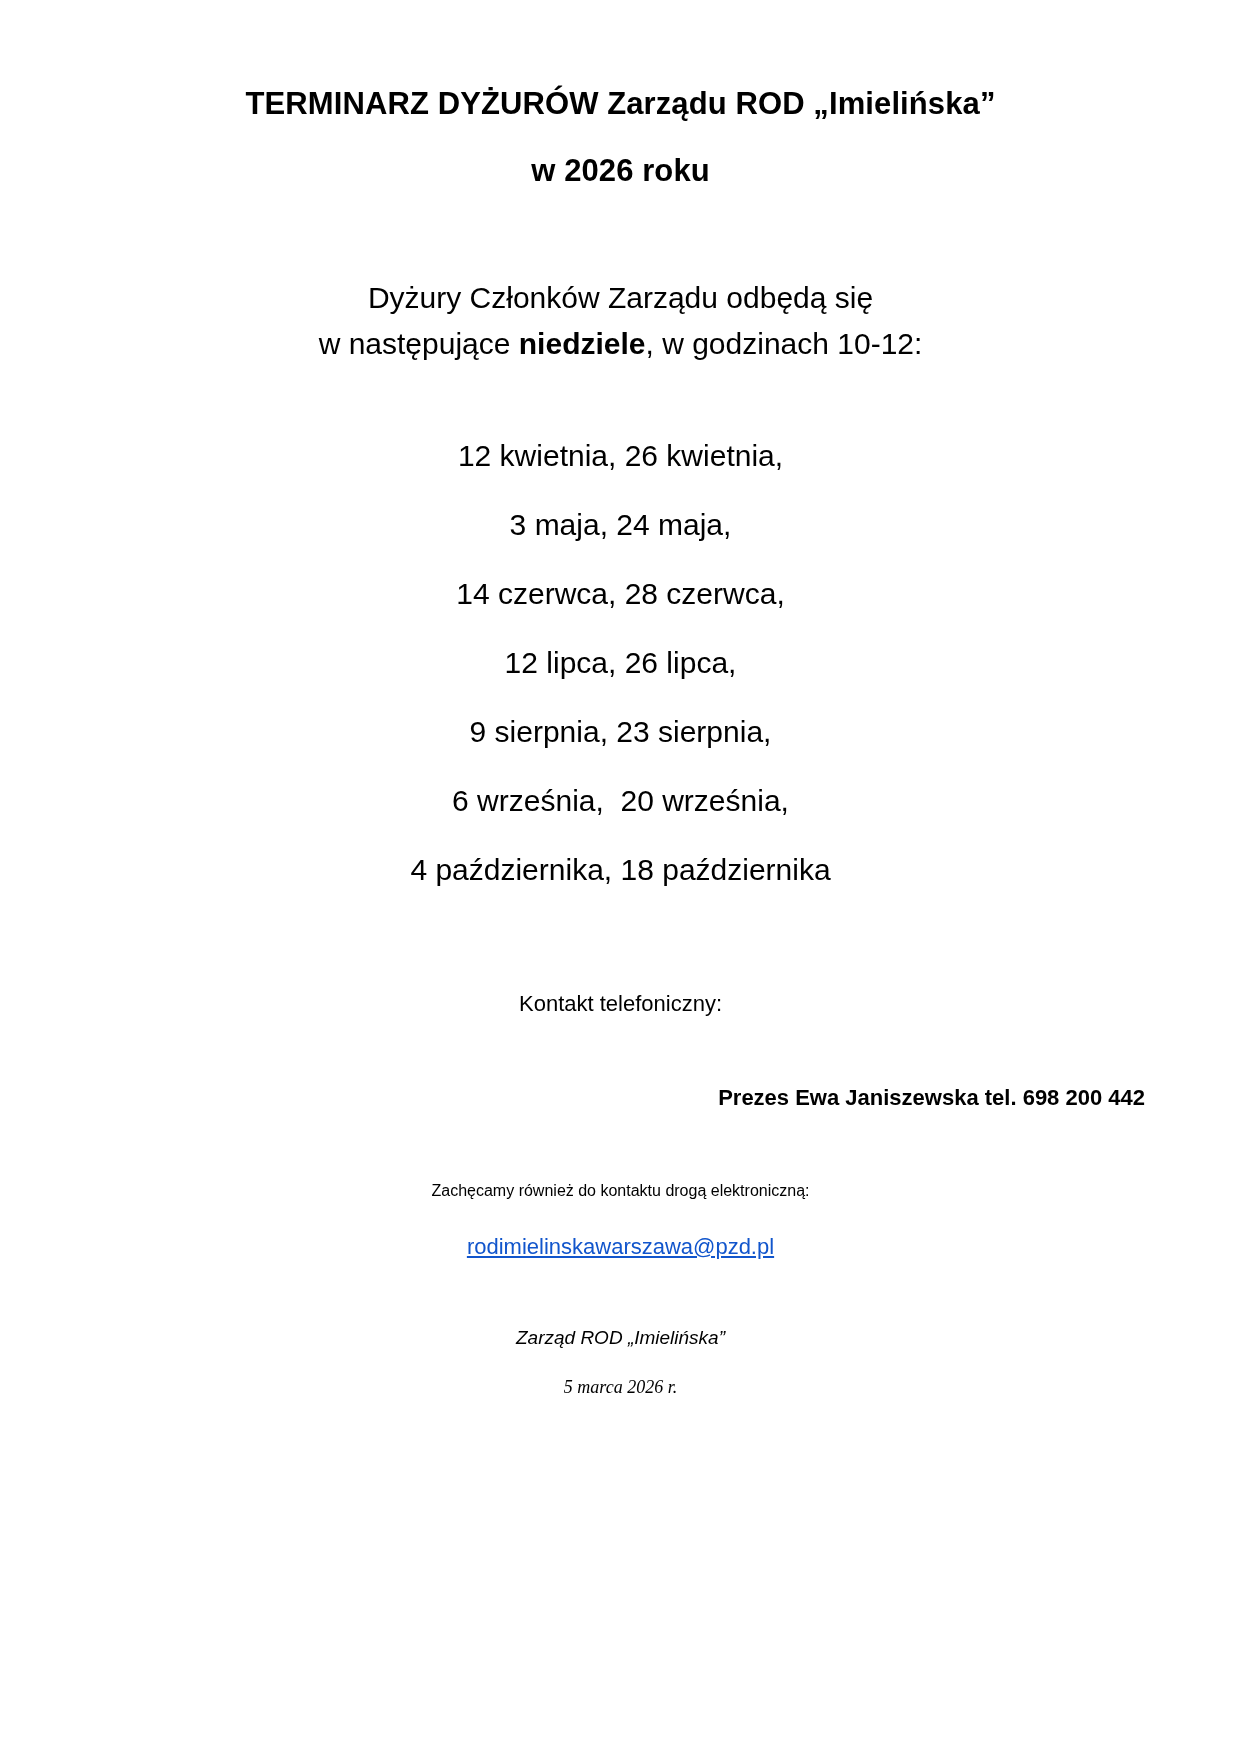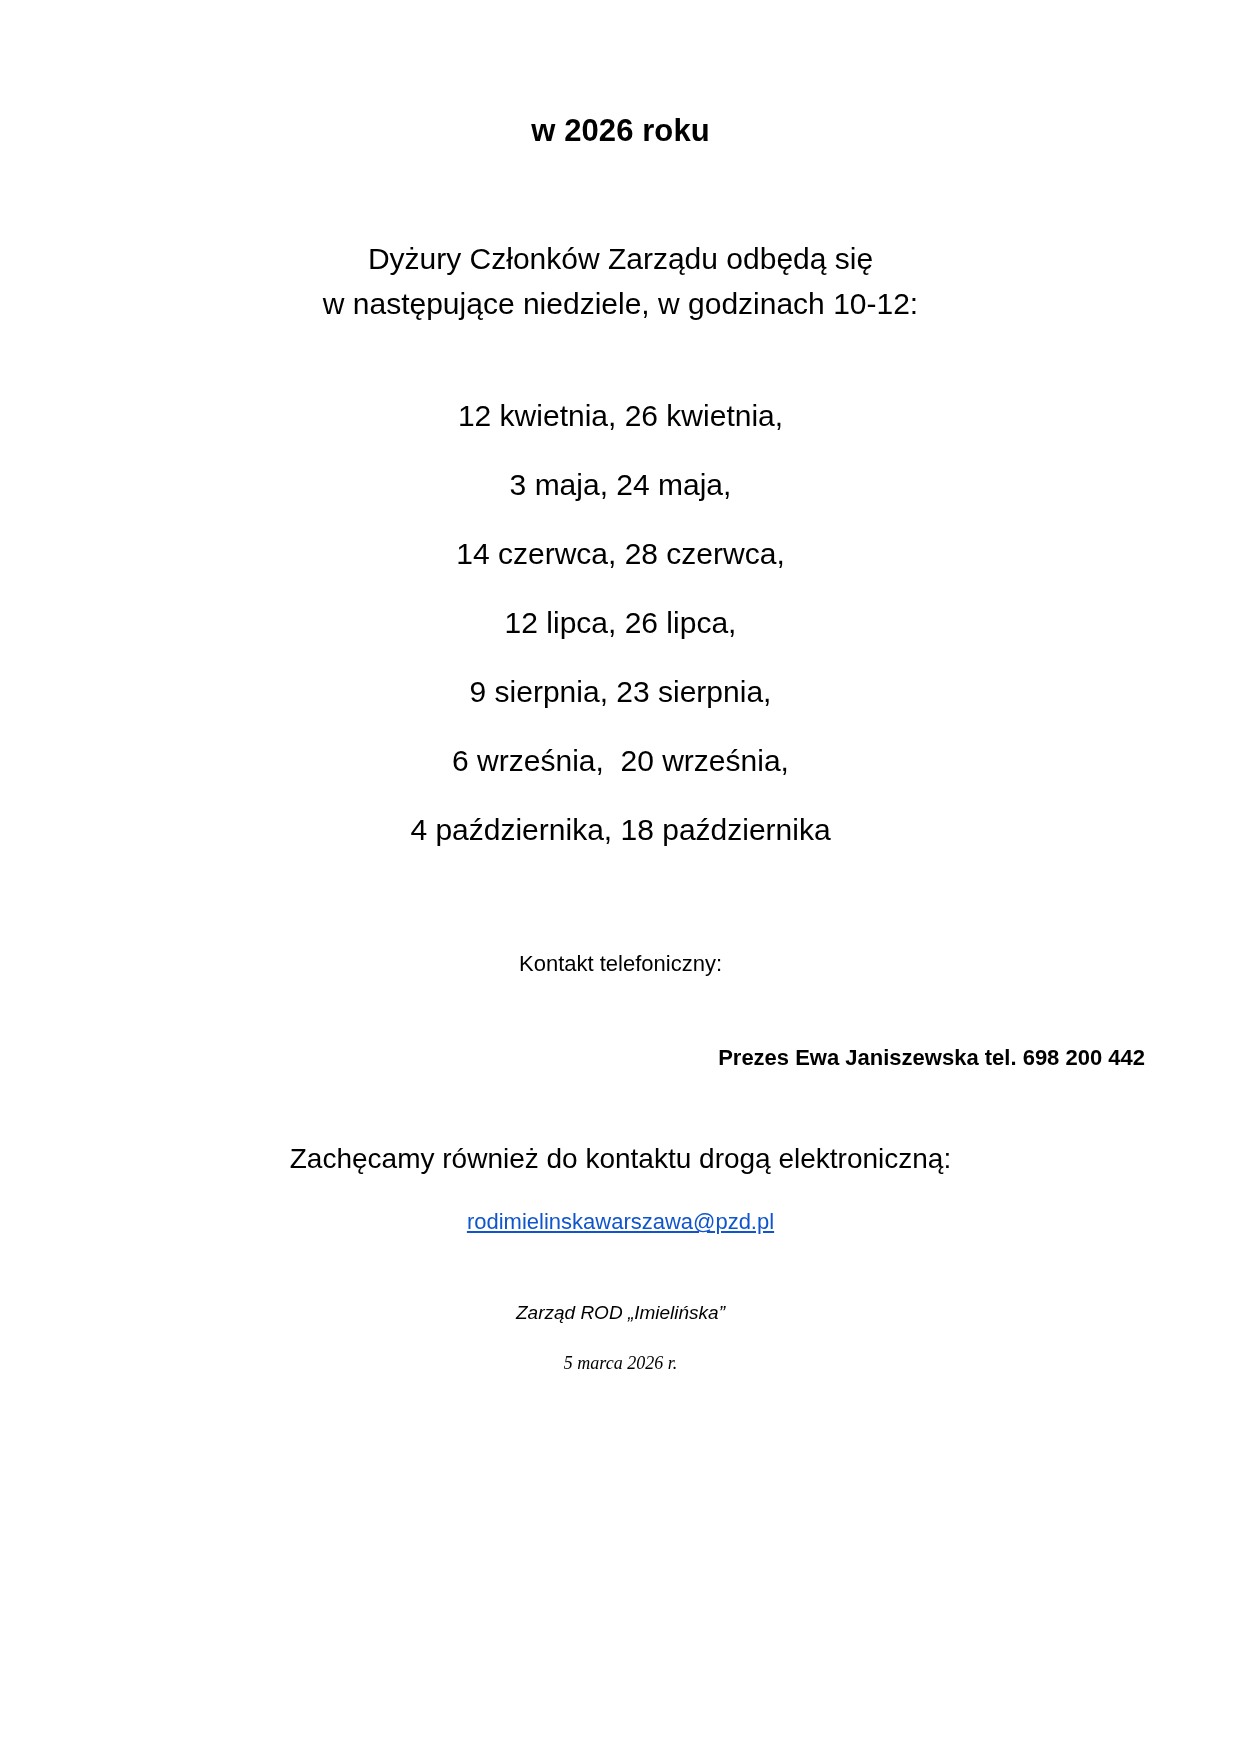--- a/index.html
+++ b/index.html
@@ -43,21 +43,21 @@
   .intro-block {
     margin-top: 85px;
     text-align: center;
   }
   .intro-line {
     font-size: 30px;
     line-height: 1.52;
     color: #000;
   }
   .intro-line b {
-    font-weight: normal;
+    font-weight: bold;
   }
 
   .dates-block {
     margin-top: 74px;
     text-align: center;
   }
   .date-line {
     font-size: 30px;
     line-height: 1.0;
     margin-bottom: 39px;
@@ -91,21 +91,21 @@
     width: 880px;
     text-align: center;
     font-size: 22px;
     line-height: 1.45;
     color: #000;
   }
 
   .email-invite {
     margin-top: 68px;
     text-align: center;
-    font-size: 28px;
+    font-size: 16px;
     line-height: 1.3;
     color: #000;
   }
 
   .email-link-wrap {
     margin-top: 32px;
     text-align: center;
   }
   .email-link {
     font-size: 22px;
@@ -131,20 +131,21 @@
     color: #000000;
     font-family: Liberation Serif, serif;
   }
 </style>
 </head>
 <body>
 
 <div class="page">
 
   <div class="title-block">
+    <div class="title-line first">TERMINARZ DYŻURÓW Zarządu ROD „Imielińska”</div>
     <div class="title-line second">w 2026 roku</div>
   </div>
 
   <div class="intro-block">
     <div class="intro-line">Dyżury Członków Zarządu odbędą się</div>
     <div class="intro-line"><span>w następujące </span><b>niedziele</b><span>, w godzinach 10-12:</span></div>
   </div>
 
   <div class="dates-block">
     <div class="date-line">12 kwietnia, 26 kwietnia,</div>

